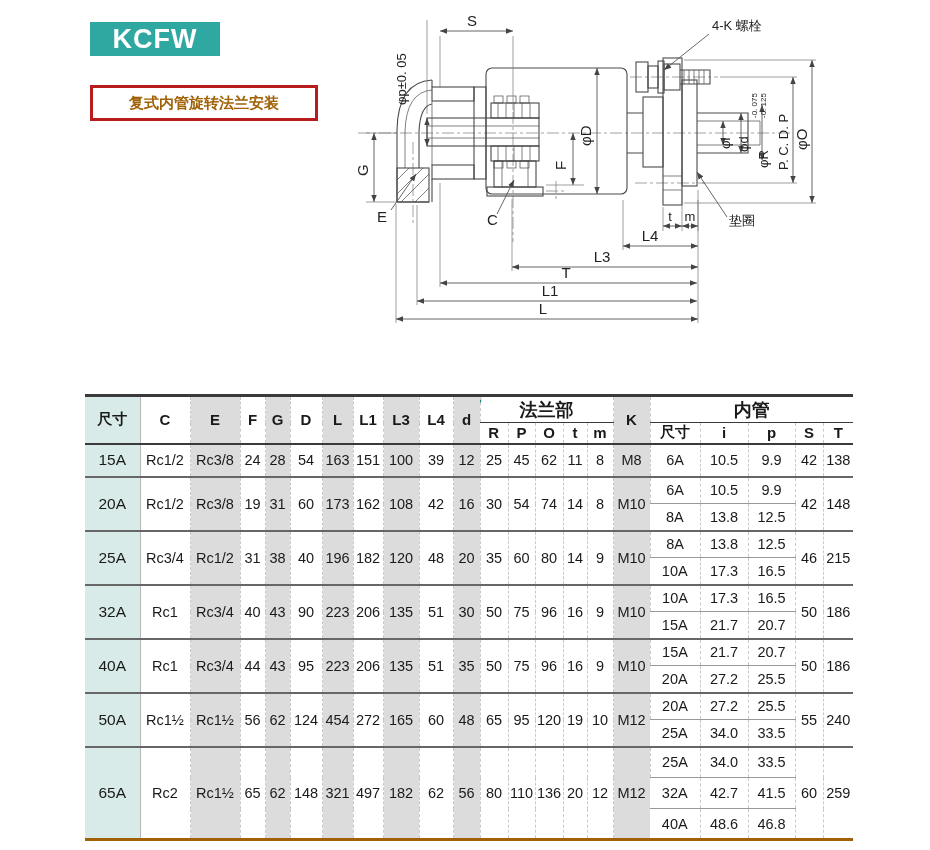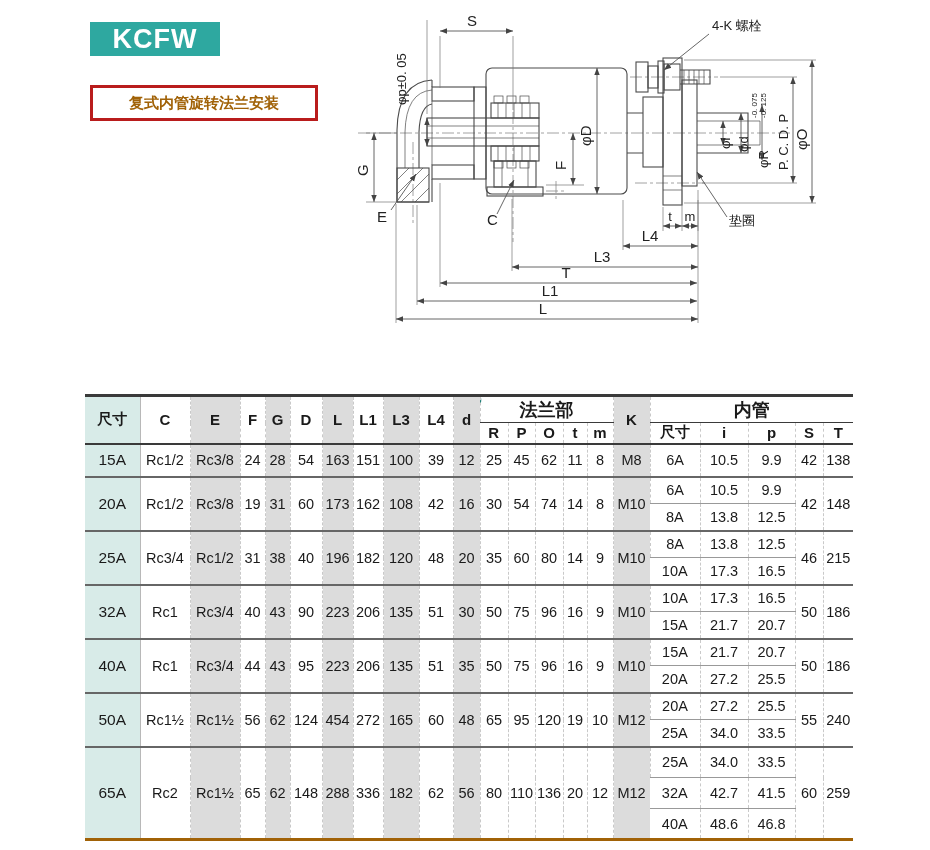--- a/index.html
+++ b/index.html
@@ -443,22 +443,22 @@
     </tbody>
 
     <tbody class="group">
       <tr class="h3">
         <td rowspan="3" class="size-col">65A</td>
         <td rowspan="3">Rc2</td>
         <td rowspan="3" class="shade">Rc1½</td>
         <td rowspan="3">65</td>
         <td rowspan="3" class="shade">62</td>
         <td rowspan="3">148</td>
-        <td rowspan="3" class="shade">288</td>
-        <td rowspan="3">336</td>
+        <td rowspan="3" class="shade">321</td>
+        <td rowspan="3">497</td>
         <td rowspan="3" class="shade">182</td>
         <td rowspan="3">62</td>
         <td rowspan="3" class="shade">56</td>
         <td rowspan="3">80</td>
         <td rowspan="3">110</td>
         <td rowspan="3">136</td>
         <td rowspan="3">20</td>
         <td rowspan="3">12</td>
         <td rowspan="3" class="shade">M12</td>
         <td class="sep">25A</td>

